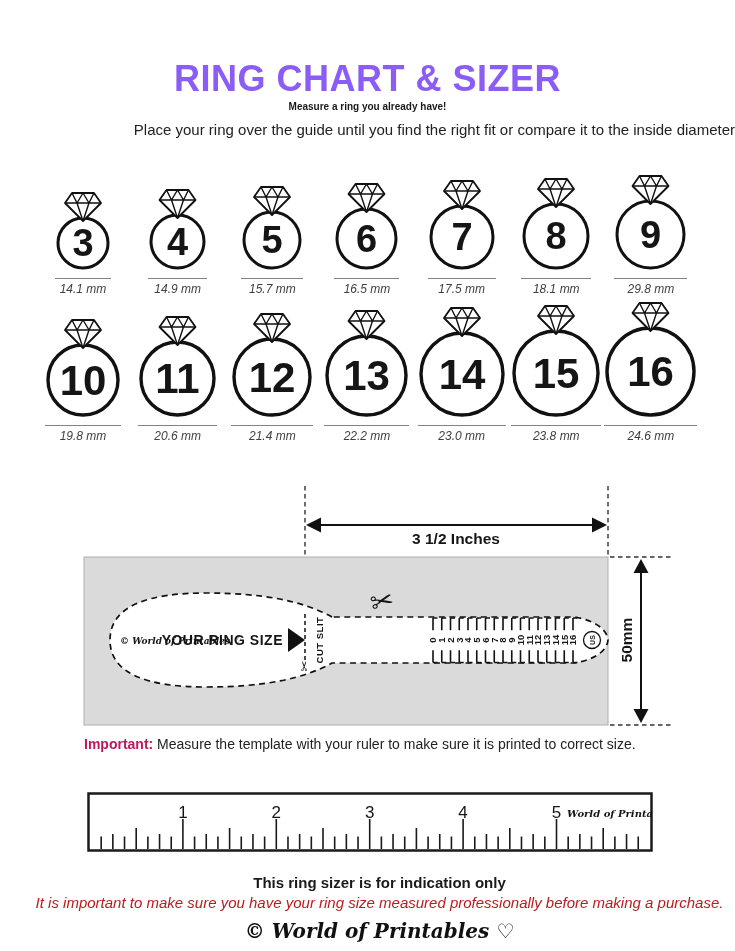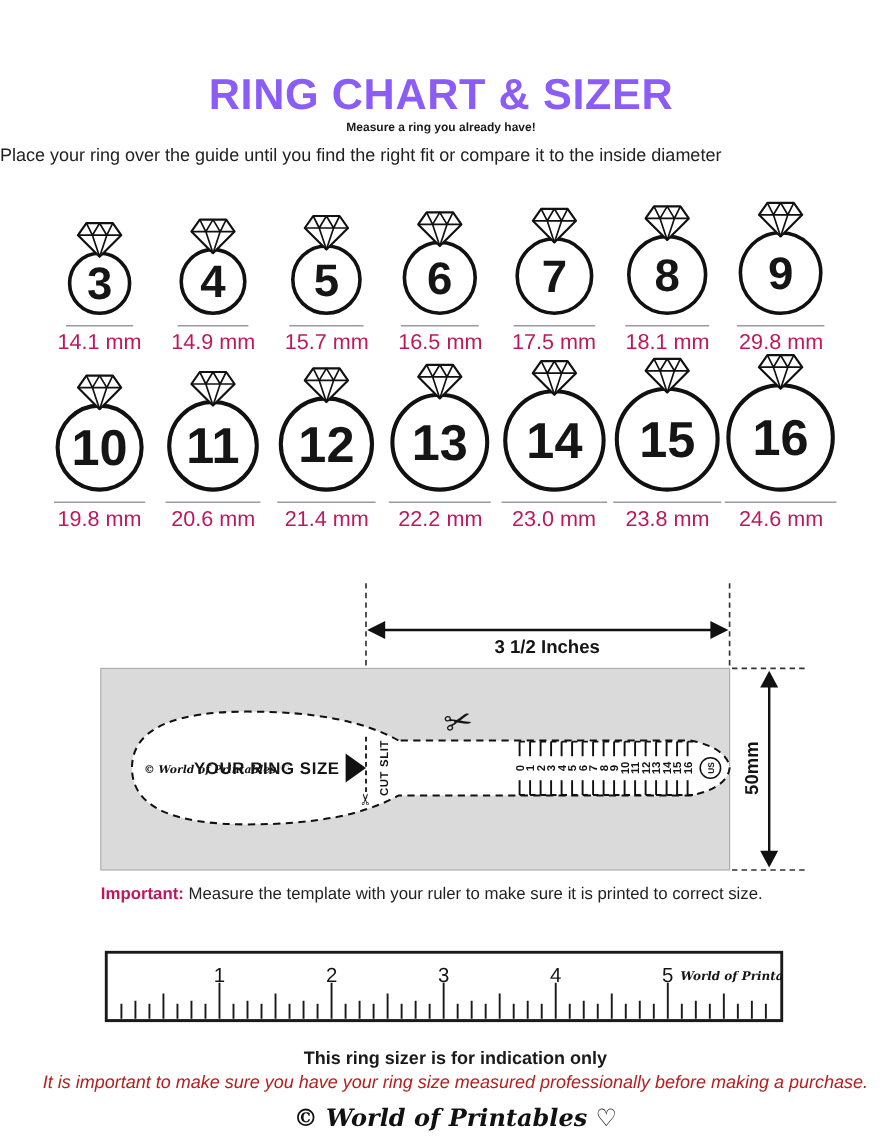--- a/index.html
+++ b/index.html
@@ -3,28 +3,28 @@
 <meta charset="utf-8">
 <style>
   html,body{margin:0;padding:0;}
   body{width:735px;height:951px;background:#ffffff;position:relative;overflow:hidden;
        font-family:"Liberation Sans",sans-serif;color:#1a1a1a;}
   .abs{position:absolute;}
   
   .page-title{top:26px;left:0;width:735px;text-align:center;font-size:36px;font-weight:800;
               letter-spacing:.5px;color:#8b5cf6;margin-top:32px;}
   .subtitle{top:101px;left:0;width:735px;text-align:center;font-size:10px;font-weight:700;}
-  .instruction{top:121px;left:0;width:735px;text-align:left;font-size:15px;color:#222;}
+  .instruction{top:121px;left:0;width:735px;text-align:right;font-size:15px;color:#222;}
   
   .ring-row{display:flex;justify-content:space-between;align-items:flex-end;width:662px;left:36px;}
   #ring-row-1{top:170px;height:126px;}
   #ring-row-2{top:300px;height:143px;}
   .ring-cell{display:flex;flex-direction:column;align-items:center;justify-content:flex-end;width:94px;}
   .ring-underline{height:1px;background:#82828a;margin-top:6px;}
-  .ring-mm{font-size:18px;margin-top:3px;color:#be185d;white-space:nowrap;}
+  .ring-mm{font-size:12px;margin-top:3px;color:#404040;white-space:nowrap;font-style:italic;}
   svg text{font-family:"Liberation Sans",sans-serif;fill:#151515;}
   .script-svg{font-family:"DejaVu Serif","DejaVu Sans",serif;font-style:italic;font-weight:bold;}
   .glyph{font-family:"DejaVu Sans",sans-serif;}
   
   #sizer-wrap{top:478px;left:0;width:585px;height:270px;}
   
   .important-note{top:736px;left:84px;width:600px;font-size:14px;color:#222;}
   .important-note b{color:#be185d;}
   
   #ruler-wrap{top:792px;left:87px;width:566px;height:62px;}

